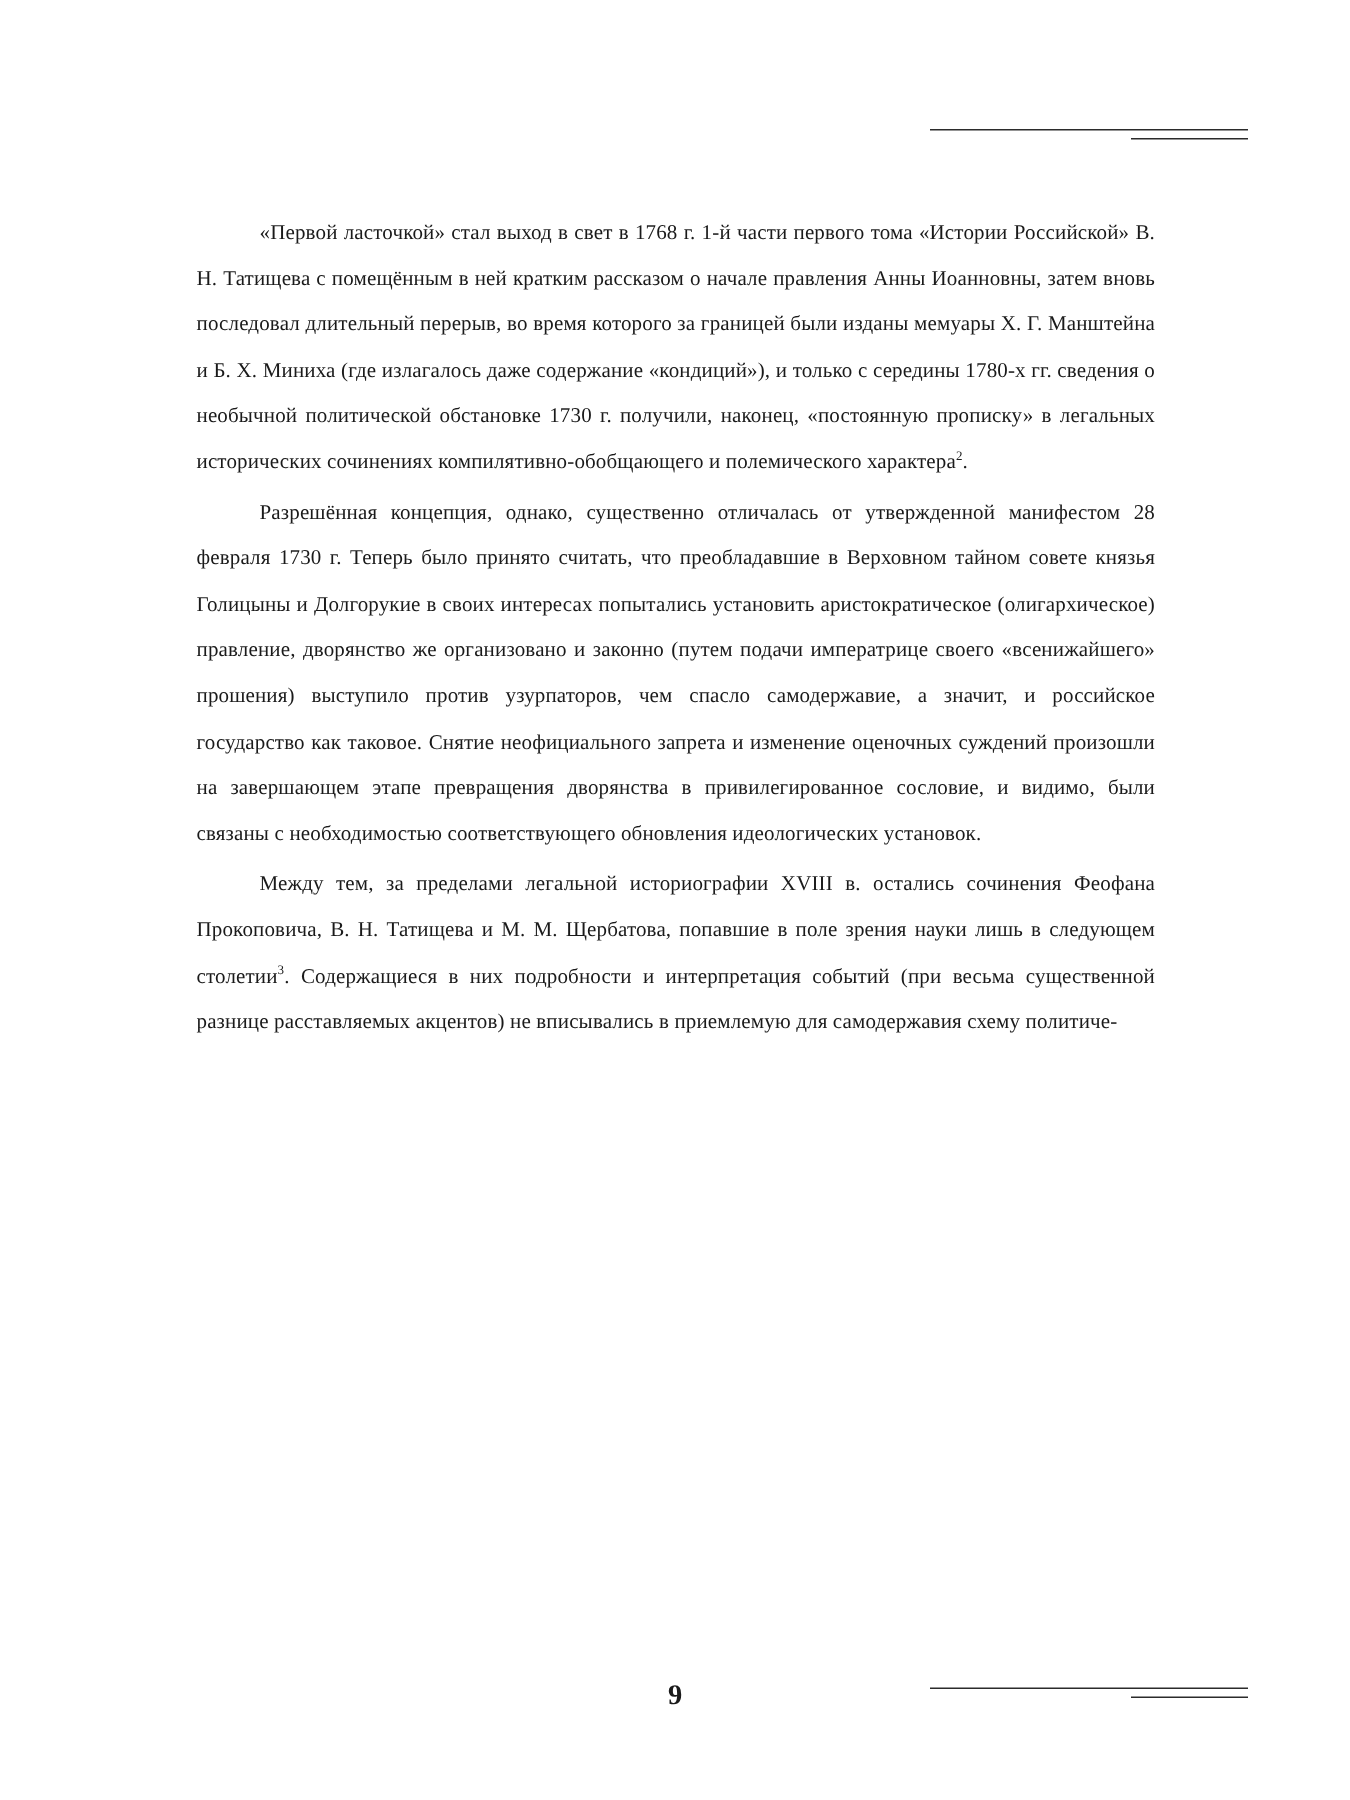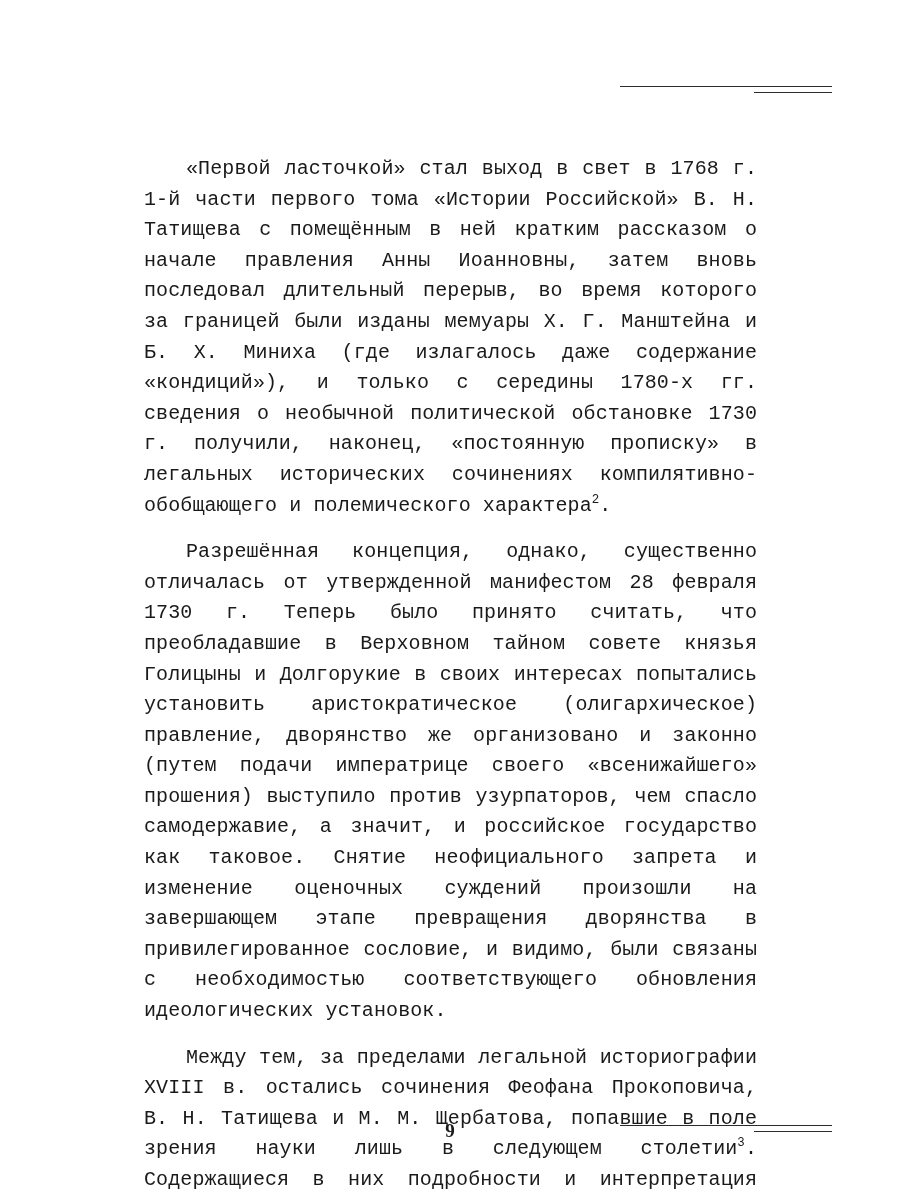--- a/index.html
+++ b/index.html
@@ -48,29 +48,28 @@
   .rule.long  { width: 212px; }
   .rule.short { width: 78px; }
 
   .content {
     position: absolute;
     left: 128px;
     top: 138px;
     width: 645px;
   }
   p.para {
-    margin: 16px;
-    font-size: 20px;
+    margin: 3px;
+    font-size: 14px;
     line-height: 30.6px;
     text-align: justify;
     text-justify: inter-word;
     text-indent: 42px;
     hyphens: manual;
     letter-spacing: 0.1px;
-    font-family: Liberation Mono, monospace;
   }
   p.para + p.para { margin-top: 0; }
   sup {
     font-size: 0.62em;
     vertical-align: super;
     line-height: 0;
   }
   .folio {
     position: absolute;
     left: 0;

